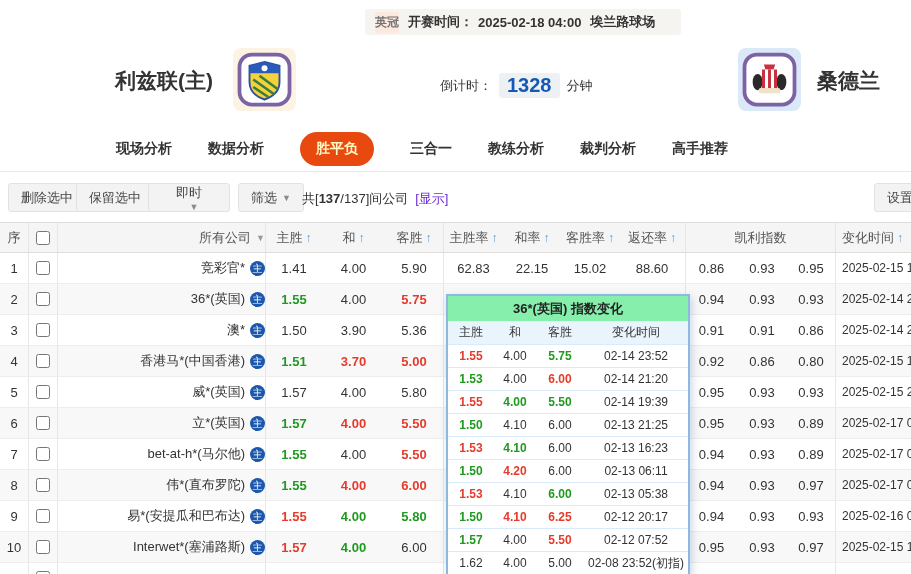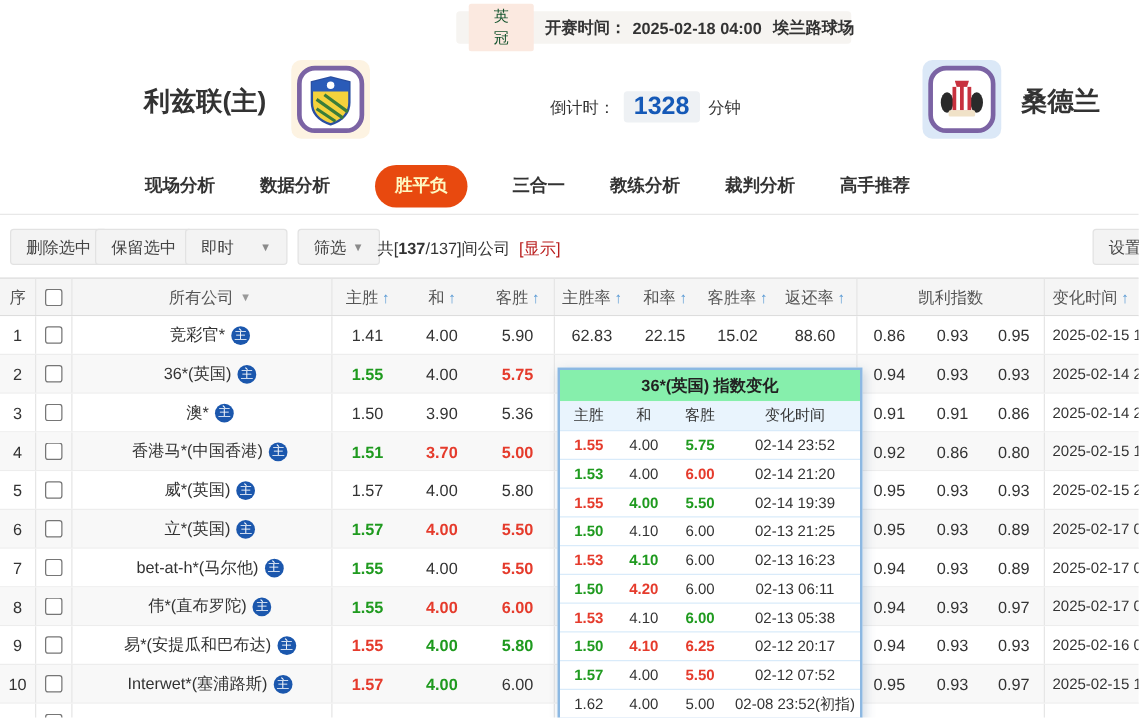--- a/index.html
+++ b/index.html
@@ -6,21 +6,21 @@
   html,body { margin:0; padding:0; }
   body {
     width:911px; height:574px; position:relative; overflow:hidden;
     background:#fff; color:#333;
     font-family:"Liberation Sans","DejaVu Sans",sans-serif;
   }
   
   .kickoff { position:absolute; left:365px; top:9px; height:26px; width:316px;
     background:#f6f4f1; border-radius:3px; display:flex; align-items:center;
     gap:9px; padding:0 10px; }
-  .league-badge { background:#fbe9e0; color:#14532d; font-size:12px; padding:2px 20px; border-radius:2px; }
+  .league-badge { background:#fbe9e0; color:#737373; font-size:12px; padding:2px 0; border-radius:2px;font-weight:bold; }
   .kick-text { font-size:13px; font-weight:bold; color:#333; white-space:nowrap; }
   
   .home-name { position:absolute; left:115px; top:67px; font-size:21px; font-weight:bold; }
   .away-name { position:absolute; left:817px; top:67px; font-size:21px; font-weight:bold; }
   .logo-box { position:absolute; top:48px; width:63px; height:63px; border-radius:8px;
     display:flex; align-items:center; justify-content:center; }
   .home-box { left:233px; background:#fdf3e2; }
   .away-box { left:738px; background:#dbe8f7; }
   .countdown { position:absolute; left:440px; top:73px; display:flex; align-items:center; font-size:13px; }
   .cd-value { font-size:20px; font-weight:bold; color:#1559b7; background:#eef1f4;
@@ -31,31 +31,31 @@
     padding-left:116px; gap:36px; background:#fff; }
   .nav-tab { font-size:14px; font-weight:bold; color:#333; cursor:pointer; white-space:nowrap; }
   .nav-tab.active { background:#e8490f; color:#fef9c3; padding:8px 16px; border-radius:17px; }
   
   .toolbar { position:absolute; top:172px; left:0; width:911px; height:50px; background:#fff; }
   .tb-btn { position:absolute; top:11px; height:29px; background:#f3f3f3; border:1px solid #e2e2e2;
     border-radius:3px; font-size:13px; color:#444; padding:0 12px; display:flex; align-items:center; cursor:pointer; }
   .tb-caret { color:#8a8a8a; font-size:9px; margin-left:10px; }
   .count { position:absolute; left:302px; top:18px; font-size:13px; color:#333; white-space:nowrap; }
   .count b { font-weight:bold; }
-  .show-link { color:#b91c1c; margin-left:7px; cursor:pointer; }
+  .show-link { color:#6d28d9; margin-left:7px; cursor:pointer; }
   
   .table { position:absolute; top:222px; left:0; width:911px; }
   .thead, .trow { display:grid;
     grid-template-columns:28px 29px 208px 57px 63px 58px 60px 58px 58px 66px 52px 50px 48px 76px; }
   .thead { height:31px; background:#f5f5f5; border-top:1px solid #dddddd; border-bottom:1px solid #dddddd;
     font-size:13px; color:#555; }
   .trow { height:31px; font-size:13px; border-bottom:1px solid #ededed; background:#fff; }
   .trow.even { background:#f8f8f8; }
   .c { display:flex; align-items:center; justify-content:center; overflow:hidden; }
-  .comp { justify-content:center; padding-left:13px; }
+  .comp { justify-content:flex-end; padding-left:13px; }
   .thead > :nth-child(2), .thead > :nth-child(3), .thead > :nth-child(4),
   .thead > :nth-child(7), .thead > :nth-child(11), .thead > :nth-child(12),
   .trow > :nth-child(2), .trow > :nth-child(3), .trow > :nth-child(4),
   .trow > :nth-child(7), .trow > :nth-child(11), .trow > :nth-child(14) { border-left:1px solid #e6e6e6; }
   .kelly-head { grid-column:11 / span 3; }
   .arr { color:#5b9bd5; font-weight:bold; font-size:12px; margin-left:3px; }
   .caret-sm { color:#999; font-size:9px; margin-left:5px; }
   input[type=checkbox] { width:14px; height:14px; margin:0; cursor:pointer; }
   .zhu { width:15px; height:15px; border-radius:50%; background:#1b57ad; color:#fff;
     font-size:10px; line-height:15px; text-align:center; margin-left:5px; flex:0 0 15px; }
@@ -122,21 +122,21 @@
     <div class="nav-tab">高手推荐</div>
   </div>
 
 <div class="toolbar">
   <div class="tb-btn" style="left:8px">
     <span>删除选中</span>
   </div>
   <div class="tb-btn" style="left:76px">
     <span>保留选中</span>
   </div>
-  <div class="tb-btn" style="left:148px;width:82px;justify-content:space-between;">
+  <div class="tb-btn" style="left:148px;width:82px;justify-content:space-between;flex-direction:column;">
     <span>即时</span>
     <span class="tb-caret">▼</span>
   </div>
   <div class="tb-btn" style="left:238px">
     <span>筛选</span>
     <span class="tb-caret" style="margin-left:5px">▼</span>
   </div>
   <div class="count"><span>共[</span><b>137</b><span>/137]间公司</span><span class="show-link">[显示]</span></div>
   <div class="tb-btn" style="left:874px;width:70px;">
     <span>设置</span>

